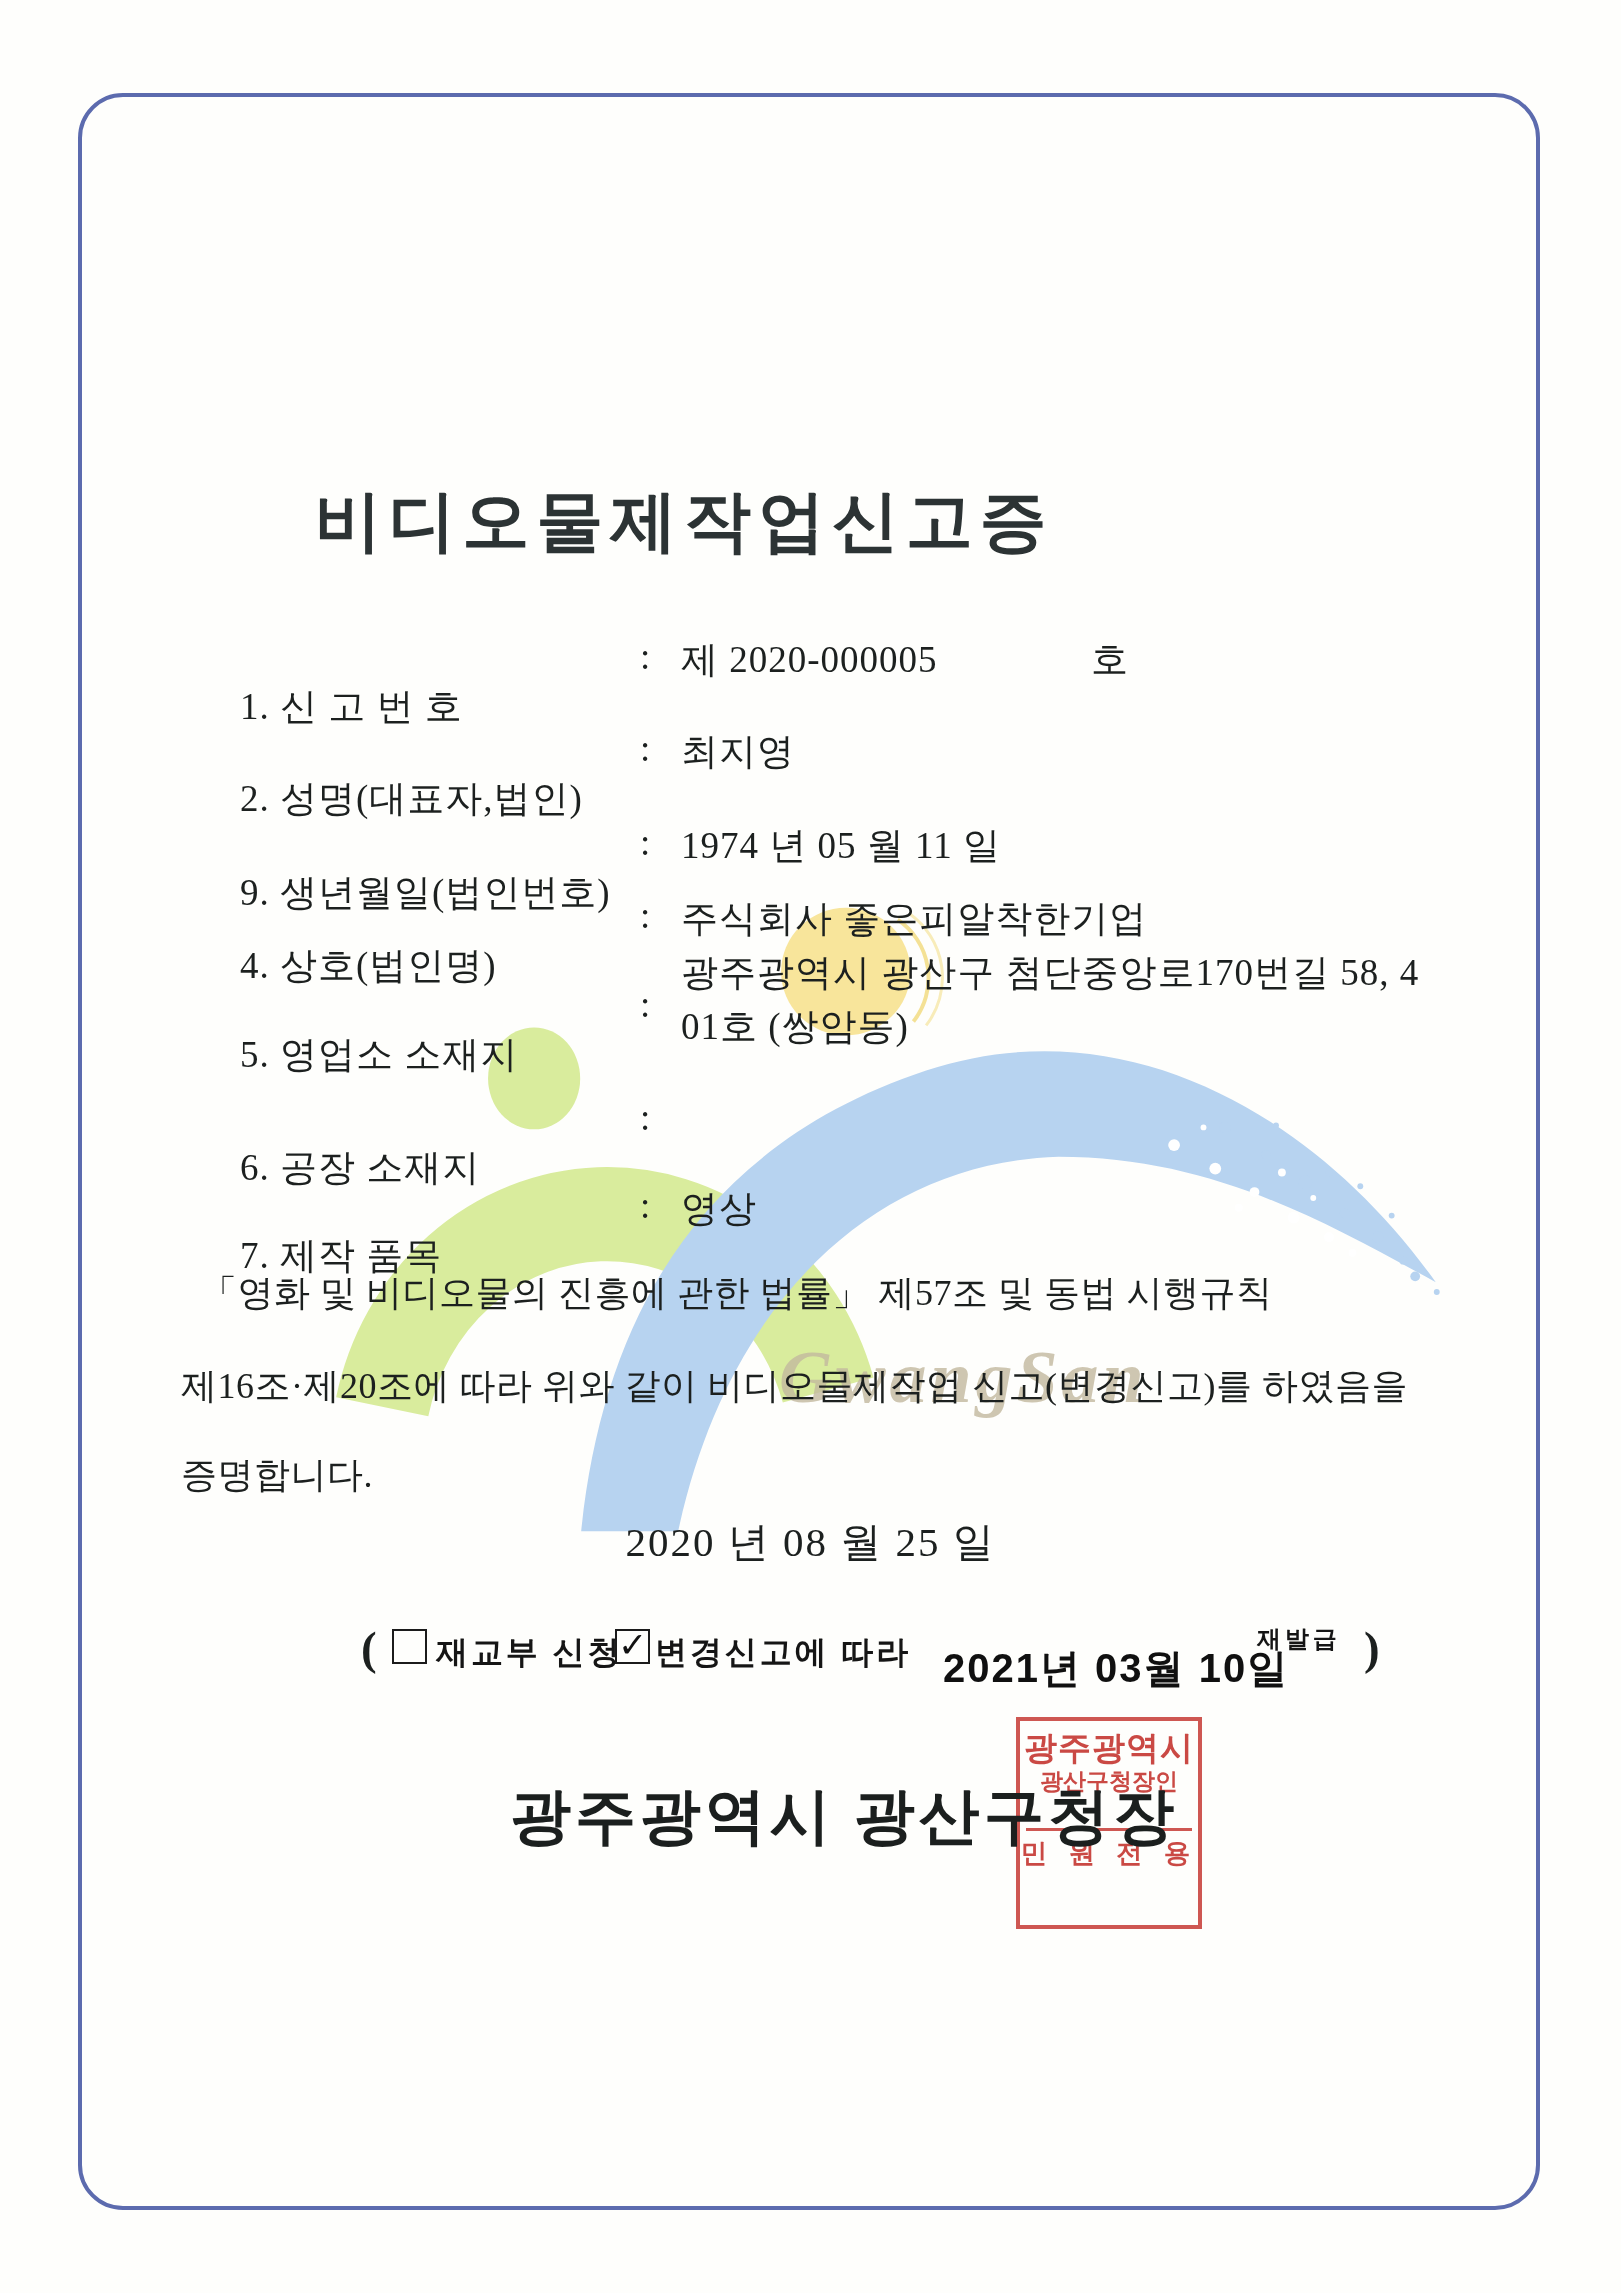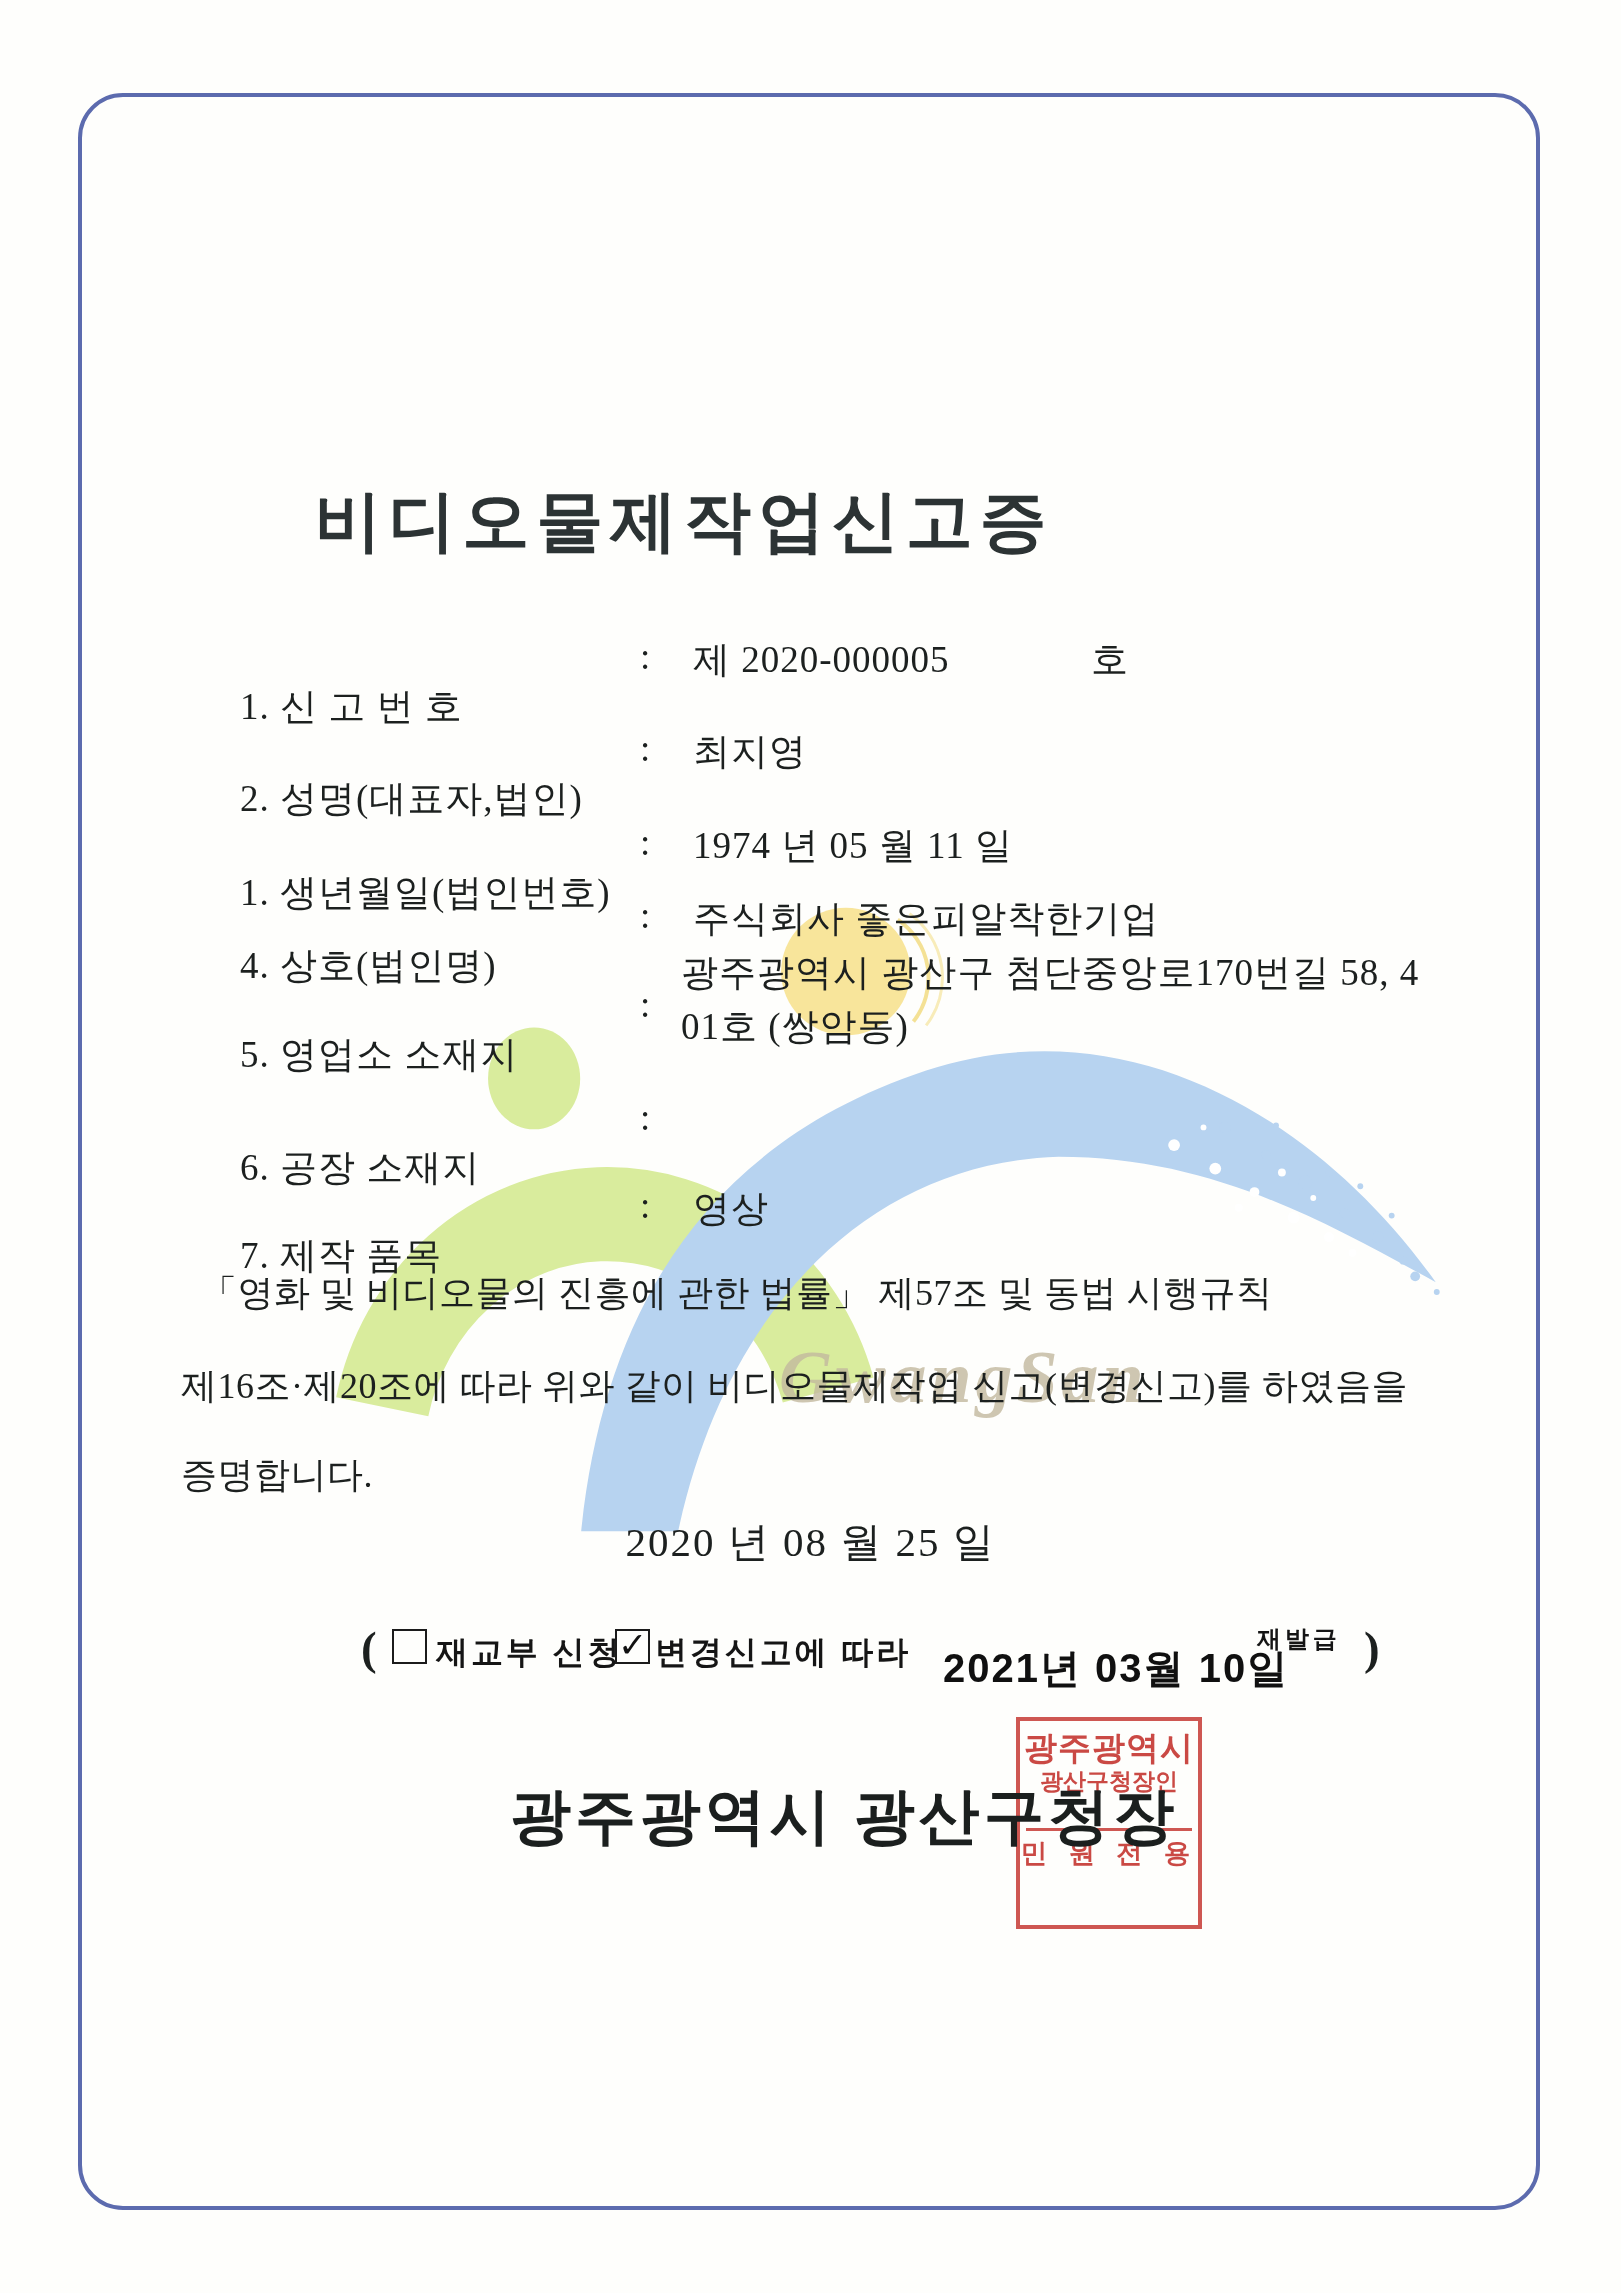--- a/index.html
+++ b/index.html
@@ -17,21 +17,21 @@
     font-family:"Liberation Serif","DejaVu Serif",serif;font-style:italic;font-weight:bold;
     font-size:74px;color:#c3b99f;opacity:0.8;letter-spacing:3.9px;
   }
   .title{
     position:absolute;left:0;top:476px;width:1368px;margin:0;text-align:center;z-index:2;
     font-size:67px;font-weight:bold;letter-spacing:6.9px;color:#2c3334;
   }
   .row{position:absolute;left:240px;width:1255px;z-index:2;font-size:37px;letter-spacing:1px;}
   .row .lbl{position:absolute;left:0;top:0;white-space:nowrap;margin-top:47px;}
   .row .col{position:absolute;left:400px;top:0;}
-  .row .val{position:absolute;left:453px;top:0;white-space:nowrap;}
+  .row .val{position:absolute;left:441px;top:0;white-space:nowrap;}
   .row .sfx{position:absolute;left:851px;top:0;}
   .r1{top:635px;}
   .r2{top:727px;}
   .r3{top:821px;}
   .r4{top:894px;}
   .r5{top:946px;}
   .r5 .lbl{top:37px;}
   .r5 .col{top:37px;}
   .r5 .val2line{position:absolute;left:441px;top:0;line-height:54px;white-space:nowrap;}
   .r6{top:1096px;}
@@ -136,21 +136,21 @@
     <span class="sfx">호</span>
   </div>
 
   <div class="row r2">
     <span class="lbl">2. 성명(대표자,법인)</span>
     <span class="col">:</span>
     <span class="val">최지영</span>
   </div>
 
   <div class="row r3">
-    <span class="lbl">1. 생년월일(법인번호)</span>
+    <span class="lbl">9. 생년월일(법인번호)</span>
     <span class="col">:</span>
     <span class="val">1974 년 05 월 11 일</span>
   </div>
 
   <div class="row r4">
     <span class="lbl">4. 상호(법인명)</span>
     <span class="col">:</span>
     <span class="val">주식회사 좋은피알착한기업</span>
   </div>
 

